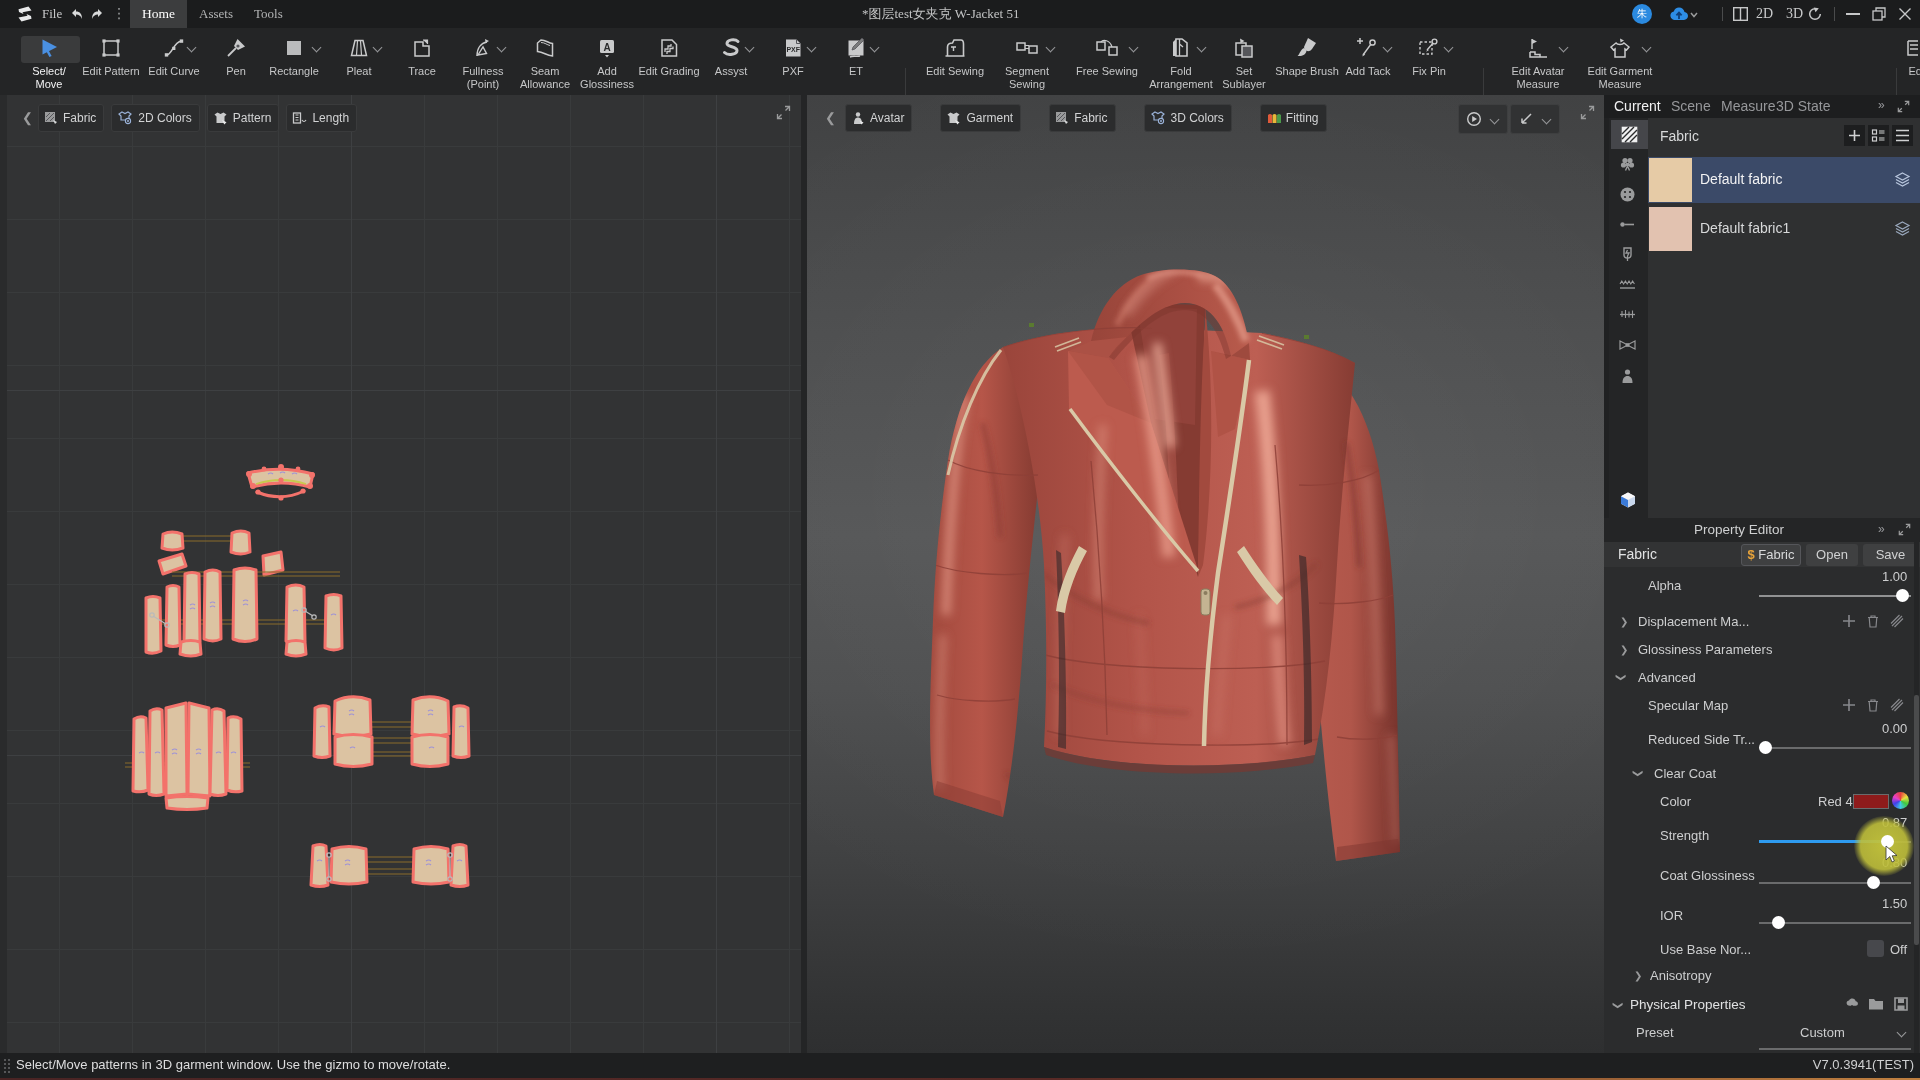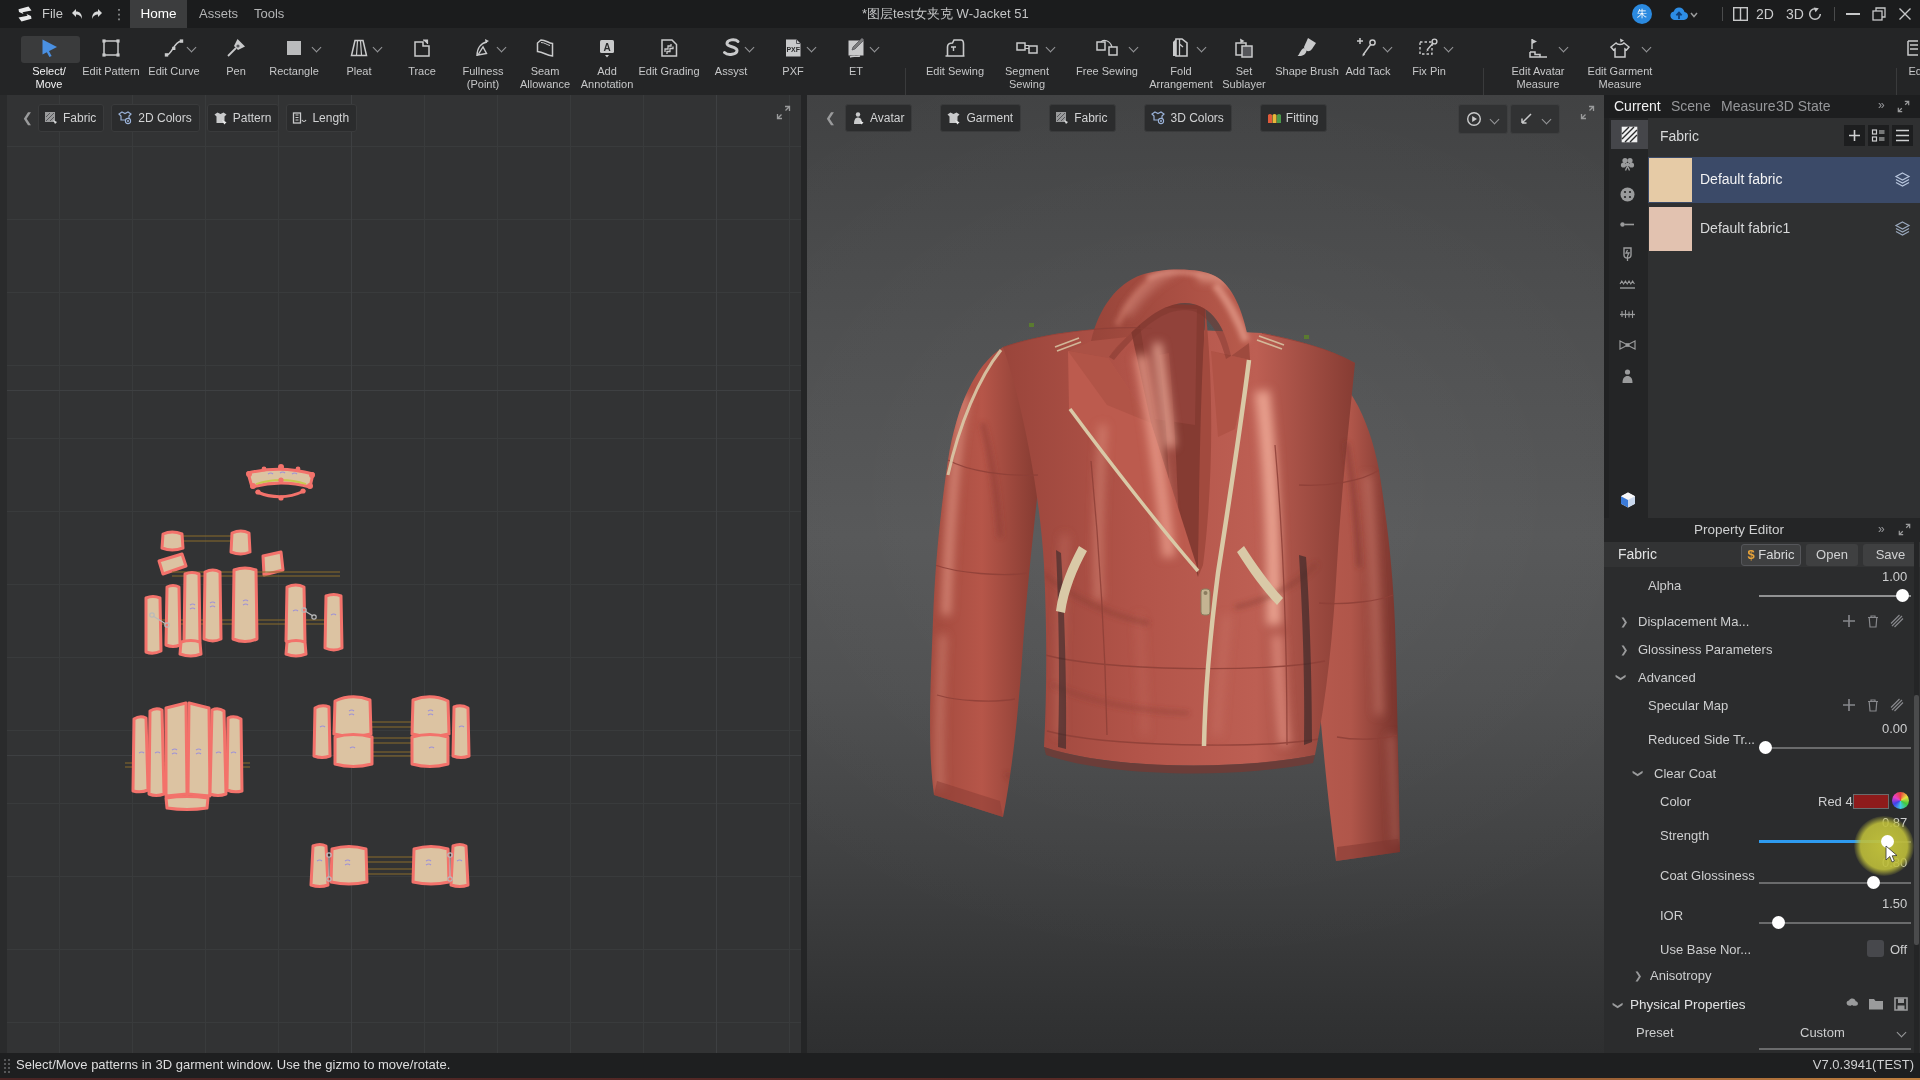--- a/index.html
+++ b/index.html
@@ -2,21 +2,21 @@
 <html><head>
 <meta charset="utf-8">
 <style>
 * { margin:0; padding:0; box-sizing:border-box; }
 html,body { width:1920px; height:1080px; overflow:hidden; background:#242526;
   font-family:"Liberation Sans", sans-serif; }
 #app { position:absolute; left:0; top:0; width:1920px; height:1080px; }
 .abs { position:absolute; }
 
 
-#titlebar { position:absolute; left:0; top:0; width:1920px; height:28px; background:#1b1c1d; color:#c9cacb; font-size:13px; }
+#titlebar { position:absolute; left:0; top:0; width:1920px; height:28px; background:#1b1c1d; color:#c9cacb; font-size:13px;font-family:Liberation Serif, serif; }
 #titlebar .t { position:absolute; top:0; height:28px; line-height:28px; }
 
 
 #toolbar { position:absolute; left:0; top:28px; width:1920px; height:67px; background:#242526; }
 .titem { position:absolute; top:6px; text-align:center; color:#c6c7c8; font-size:11px; white-space:nowrap; }
 .ticon { height:28px; display:flex; align-items:center; justify-content:center; }
 .tlabel { line-height:13px; margin-top:3px; white-space:pre-line; }
 .chev { position:absolute; top:16px; width:7px; height:7px; border-right:1.5px solid #96979a; border-bottom:1.5px solid #96979a; transform:rotate(45deg); }
 .tsep { position:absolute; top:40px; width:1px; height:28px; background:#3a3b3c; }
 
@@ -200,21 +200,21 @@
 
   <div class="titem" style="left:565px;width:84px;">
         <div class="ticon">
     <svg width="24" height="24" viewBox="0 0 24 24">
             <rect x="5" y="4" width="14" height="13" rx="1.5" fill="#c9cacb"></rect>
             <path d="M10 19 L14 19 L12 21.5 Z" fill="#c9cacb"></path>
             <text x="12" y="14.5" font-size="10" font-weight="bold" text-anchor="middle" fill="#2a2b2c" font-family="Liberation Sans">A</text>
           </svg>
   </div>
         <div class="tlabel">Add
-Annotation</div>
+Glossiness</div>
       </div>
 
   <div class="titem" style="left:634px;width:70px;">
         <div class="ticon">
     <svg width="24" height="24" viewBox="0 0 24 24">
             <path d="M5 4 H15 L19.5 8.5 V20 H5 Z" fill="none" stroke="#c9cacb" stroke-width="1.5"></path>
             <path d="M8 16 V13 H11 V10 H14 V8" fill="none" stroke="#c9cacb" stroke-width="1.3"></path>
             <path d="M10 18 V15.5 H13 V12.5 H16 V10.5" fill="none" stroke="#c9cacb" stroke-width="1.3"></path>
           </svg>
   </div>

